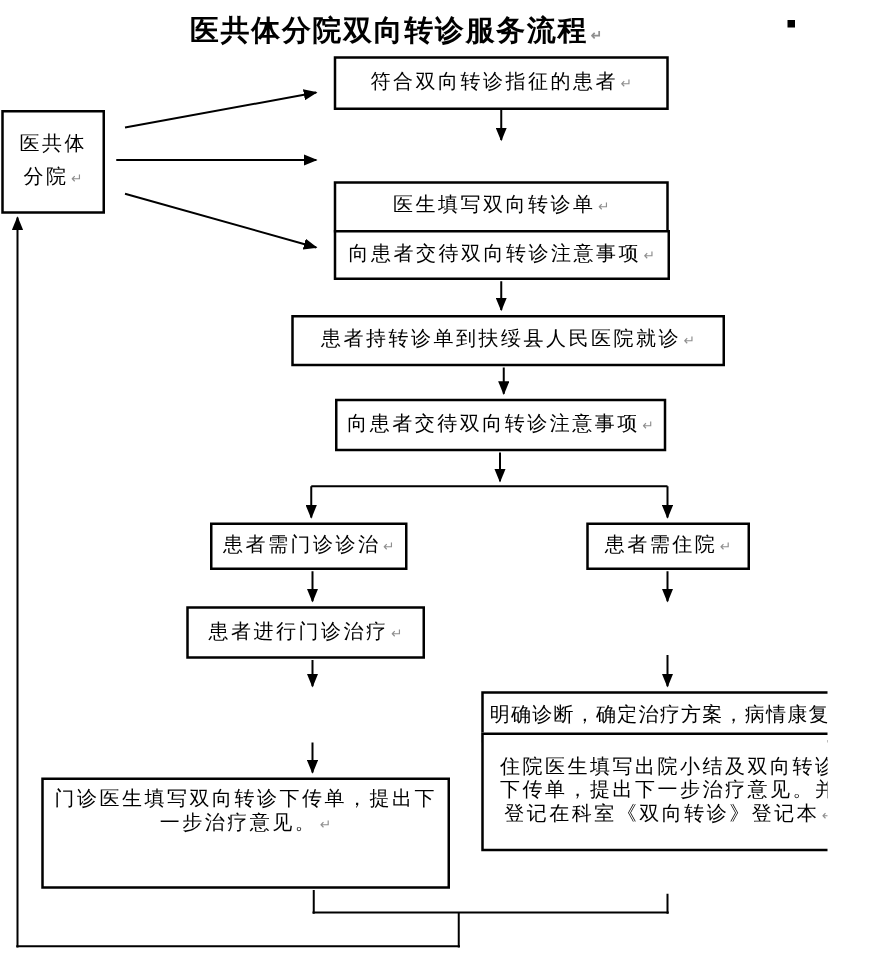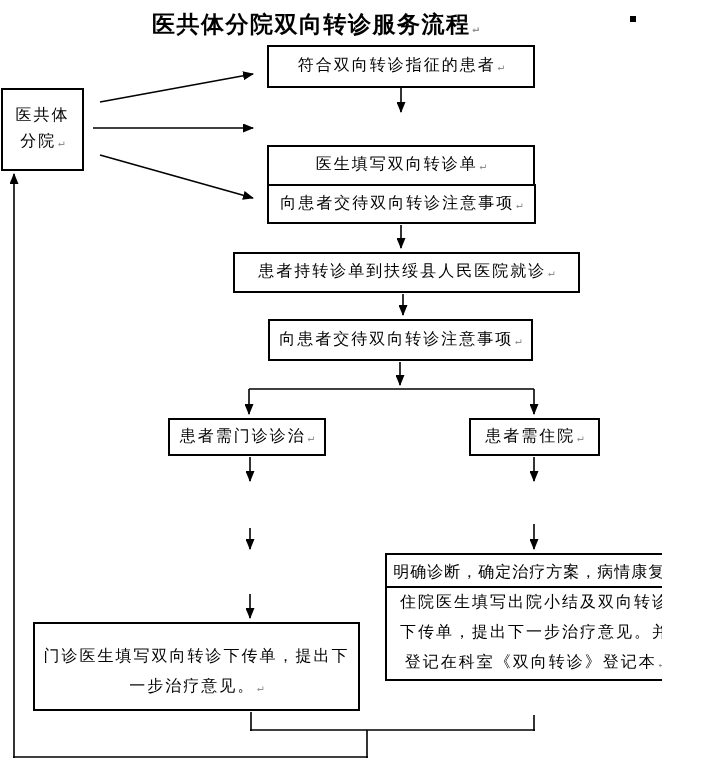--- a/index.html
+++ b/index.html
@@ -1,20 +1,20 @@
 <!DOCTYPE html>
 <html><head>
 <meta charset="utf-8">
 <style>
   html,body{margin:0;padding:0;background:#ffffff;}
   .canvas{
     position:relative;
     width:662px;height:782px;
     background:#ffffff;
-    font-family:Liberation Mono, monospace;
+    font-family:Liberation Sans, sans-serif;
     color:#000;
     overflow:hidden;
   }
   .title{
     position:absolute;
     left:152px;top:9px;
     font-size:23px;
     font-weight:bold;
     letter-spacing:1.5px;
     white-space:nowrap;
@@ -28,25 +28,25 @@
   .node{
     position:absolute;
     box-sizing:border-box;
     border:2px solid #000;
     display:flex;
     align-items:center;
     justify-content:center;
     text-align:center;
     font-size:16px;
     letter-spacing:2px;
-    line-height:30px;
+    line-height:19px;
     background:#fff;
   }
   .node .txt{display:inline-block;}
-  .top-align{align-items:flex-start;padding-top:18px;}
+  .top-align{align-items:flex-start;padding-top:6px;}
   .lbm{
     color:#8f8f8f;
     font-size:11px;
     letter-spacing:0;
     margin-left:2px;
     vertical-align:baseline;
   }
   svg.connectors{
     position:absolute;
     left:0;top:0;
@@ -125,20 +125,23 @@
   </div>
 
   <div class="node" style="left:268px;top:319px;width:265px;height:42px;">
     <div class="txt"><span>向患者交待双向转诊注意事项</span><span class="lbm">↵</span></div>
   </div>
 
   <div class="node" style="left:168px;top:418px;width:158px;height:38px;">
     <div class="txt"><span>患者需门诊诊治</span><span class="lbm">↵</span></div>
   </div>
 
+  <div class="node" style="left:149px;top:485px;width:191px;height:42px;">
+    <div class="txt"><span>患者进行门诊治疗</span><span class="lbm">↵</span></div>
+  </div>
 
 
   <div class="node top-align" style="left:33px;top:622px;width:327px;height:89px;">
     <div class="txt" style="width:308px;"><span>门诊医生填写双向转诊下传单，提出下一步治疗意见。</span><span class="lbm">↵</span></div>
   </div>
 
   <div class="node" style="left:469px;top:418px;width:131px;height:38px;">
     <div class="txt"><span>患者需住院</span><span class="lbm">↵</span></div>
   </div>
 

